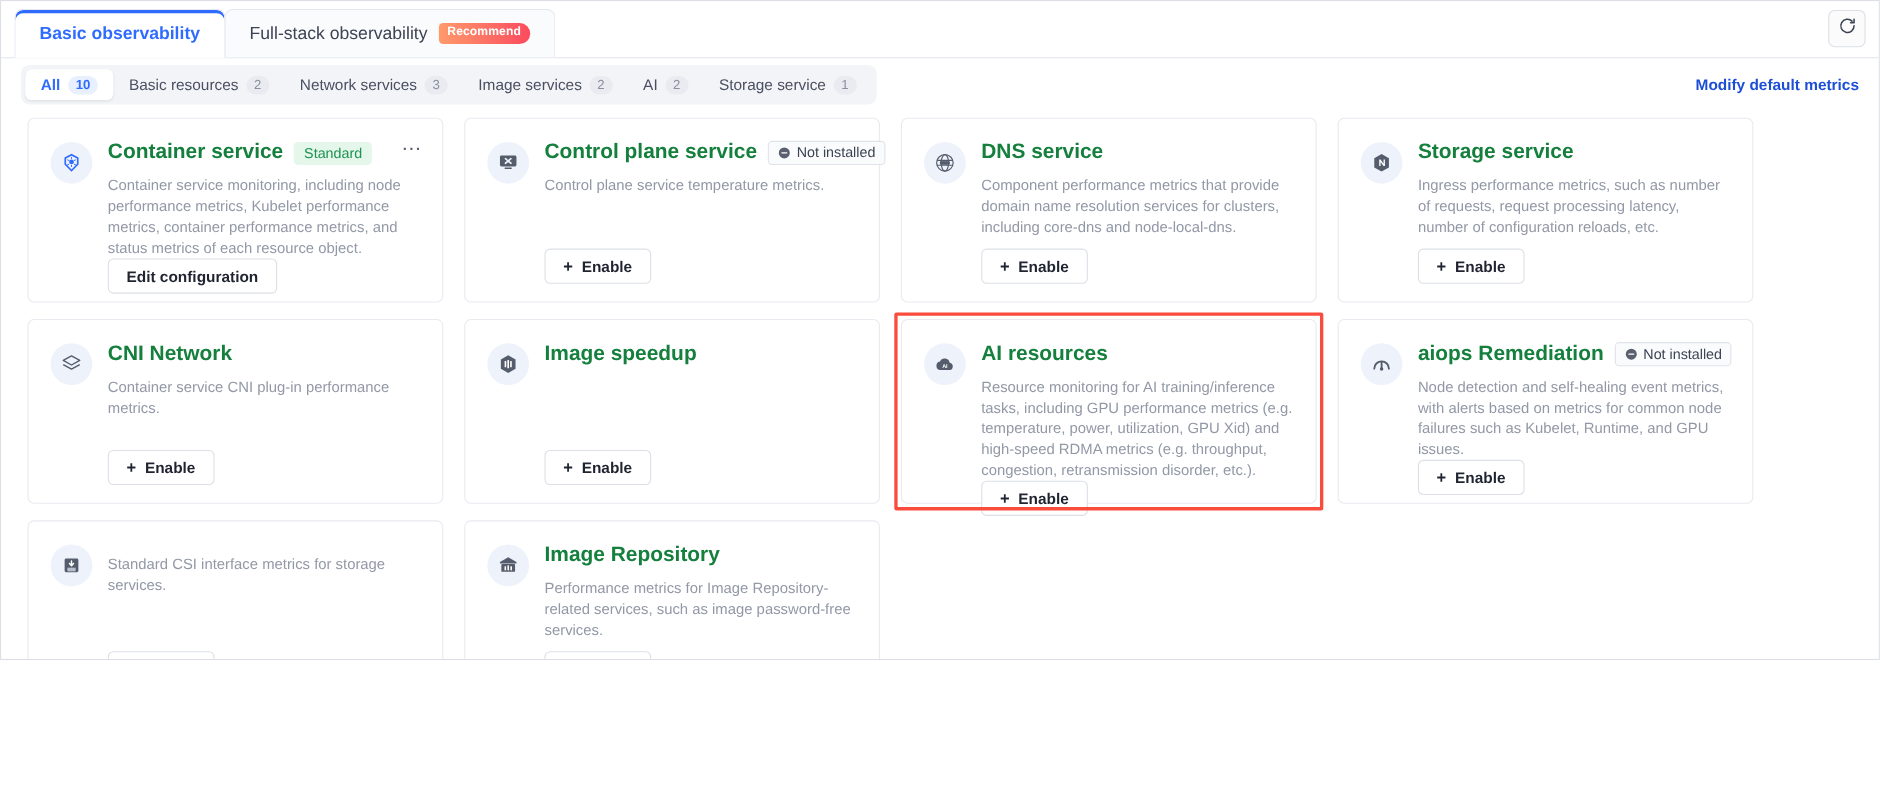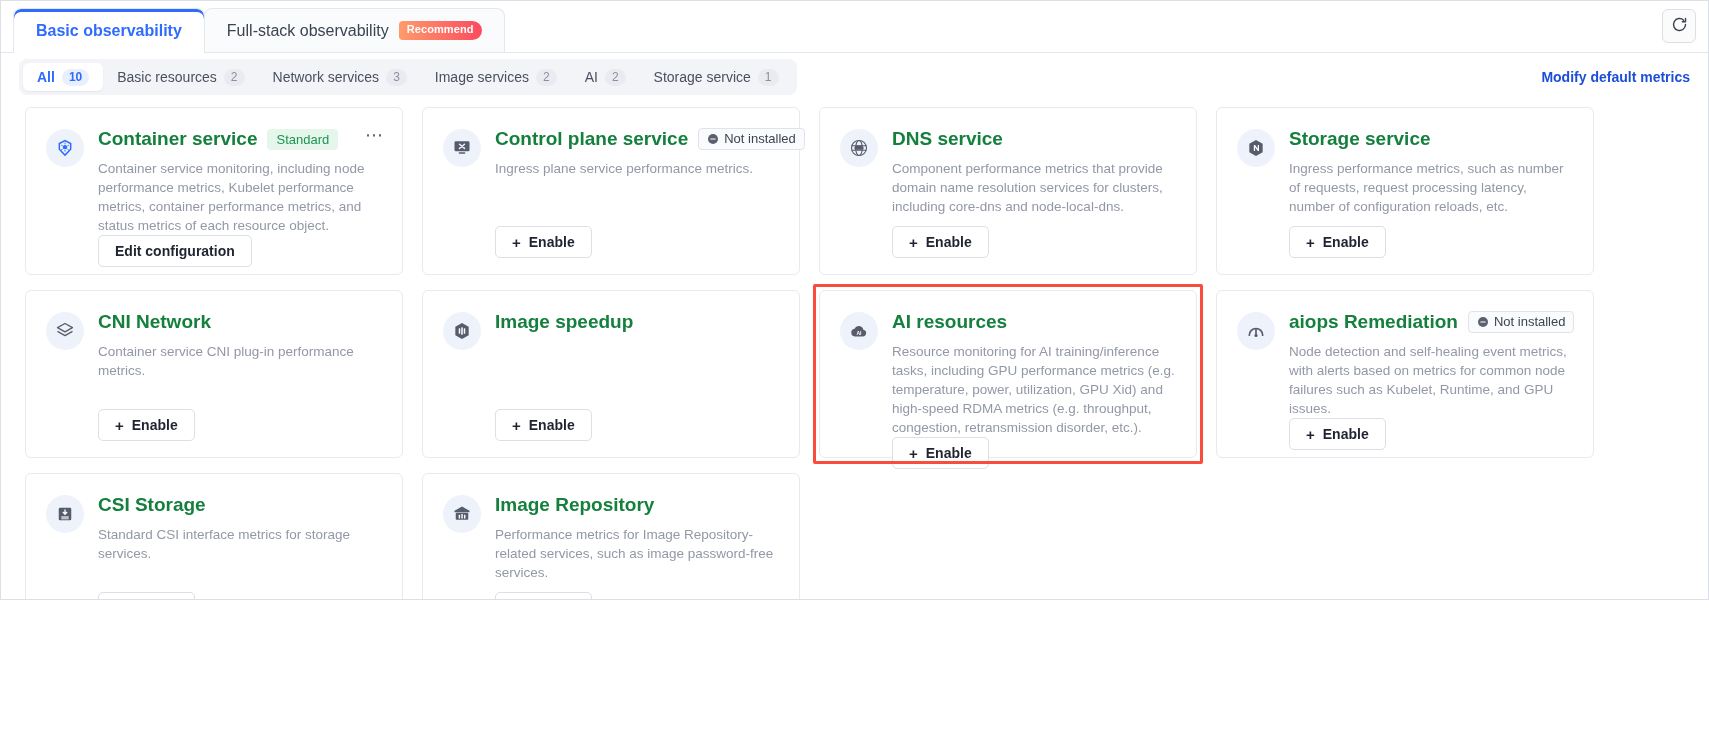--- a/index.html
+++ b/index.html
@@ -350,21 +350,21 @@
               <span class="status-notinstalled">
                 <span style="display: inline-flex;">
                   <svg width="12" height="12" viewBox="0 0 24 24">
                     <circle cx="12" cy="12" r="10" fill="#5a6070"></circle>
                     <rect x="6.5" y="10.8" width="11" height="2.4" rx="1.2" fill="#ffffff"></rect>
                   </svg>
                 </span>
                 <span>Not installed</span>
               </span>
             </div>
-            <div class="card-desc">Ingress plane service performance metrics.</div>
+            <div class="card-desc">Control plane service temperature metrics.</div>
             <div class="card-actions"><div class="btn">
                 <span class="plus">+</span>
                 <span>Enable</span>
               </div></div>
           </div>
         </div>
       </div>
       <div class="cardwrap">
         <div class="card">
           <div class="card-icon">
@@ -502,23 +502,20 @@
       <div class="cardwrap">
         <div class="card">
           <div class="card-icon">
             <svg width="20" height="20" viewBox="0 0 24 24" fill="#555c6b">
               <rect x="4.5" y="4.5" width="15" height="15" rx="1.6"></rect>
               <rect x="7.5" y="14.5" width="9" height="4" fill="#b9bfcb"></rect>
               <path d="M12 7.2v4.6M9.8 10l2.2 2.3L14.2 10" stroke="#ffffff" stroke-width="1.6" fill="none" stroke-linecap="round" stroke-linejoin="round"></path>
             </svg>
           </div>
           <div class="card-body">
-            <div class="card-titlerow">
-              <div class="card-title">CSI Storage</div>
-            </div>
             <div class="card-desc">Standard CSI interface metrics for storage services.</div>
             <div class="card-actions"><div class="btn">
                 <span class="plus">+</span>
                 <span>Enable</span>
               </div></div>
           </div>
         </div>
       </div>
       <div class="cardwrap">
         <div class="card">

